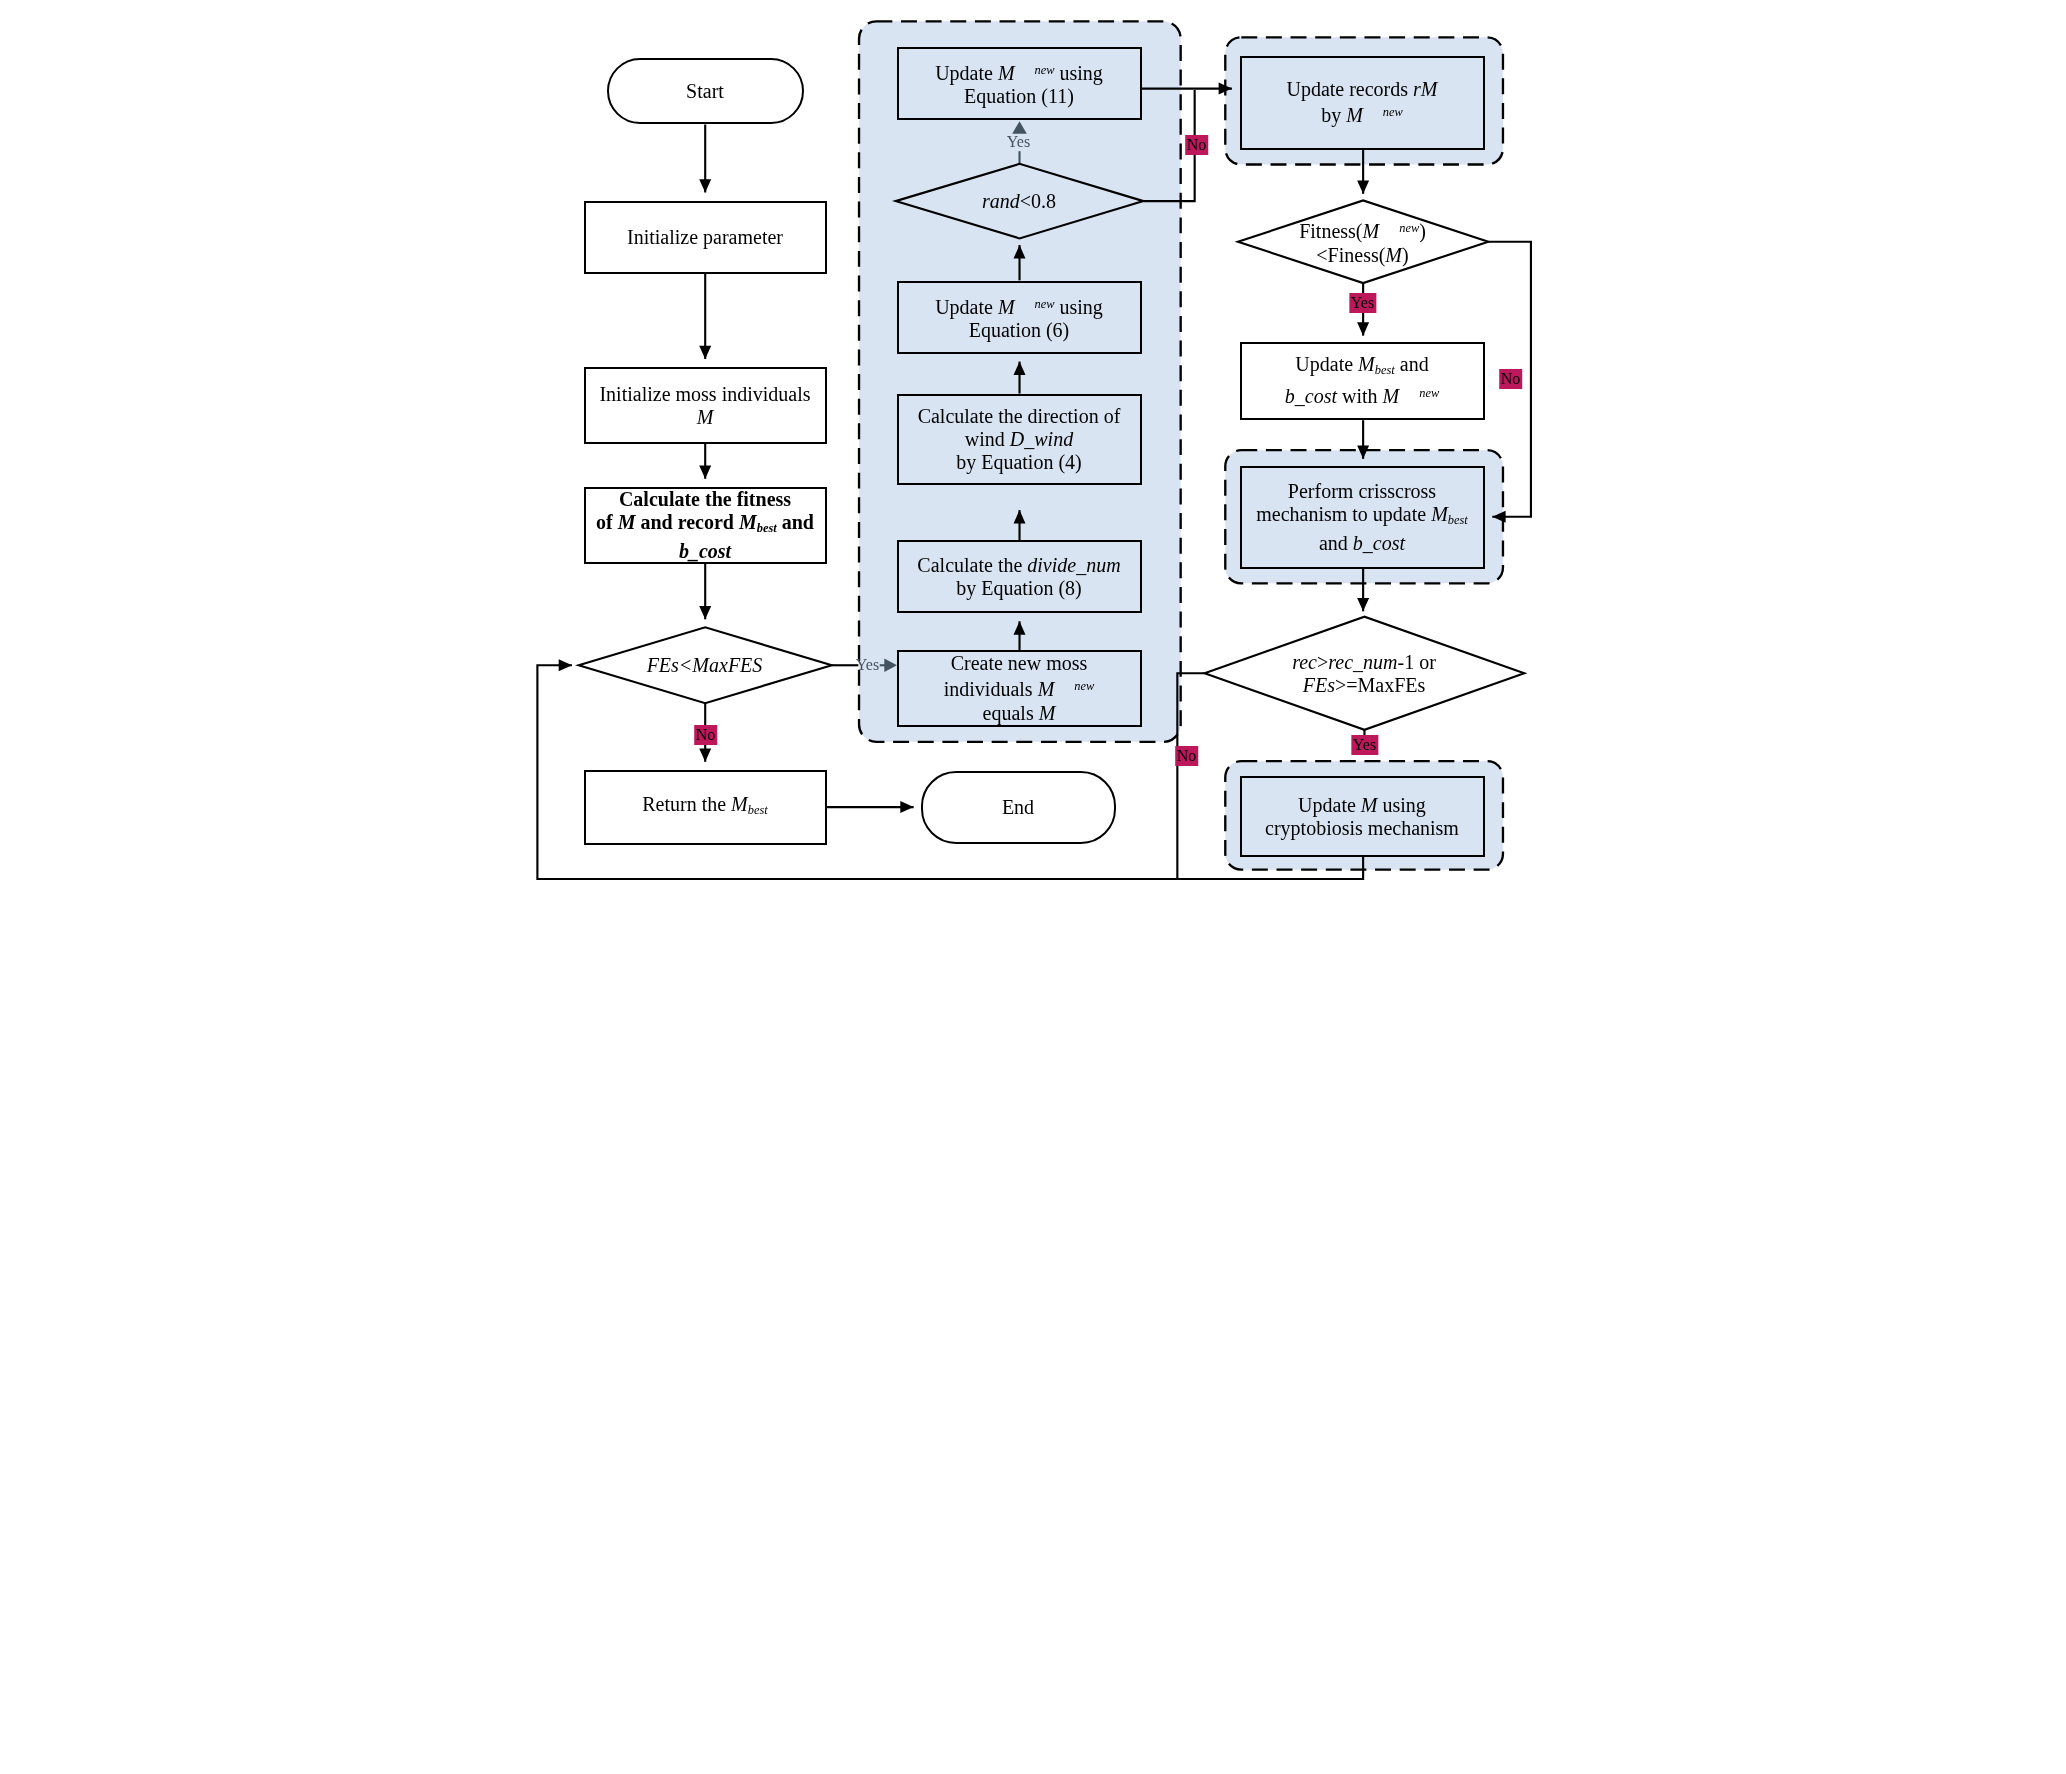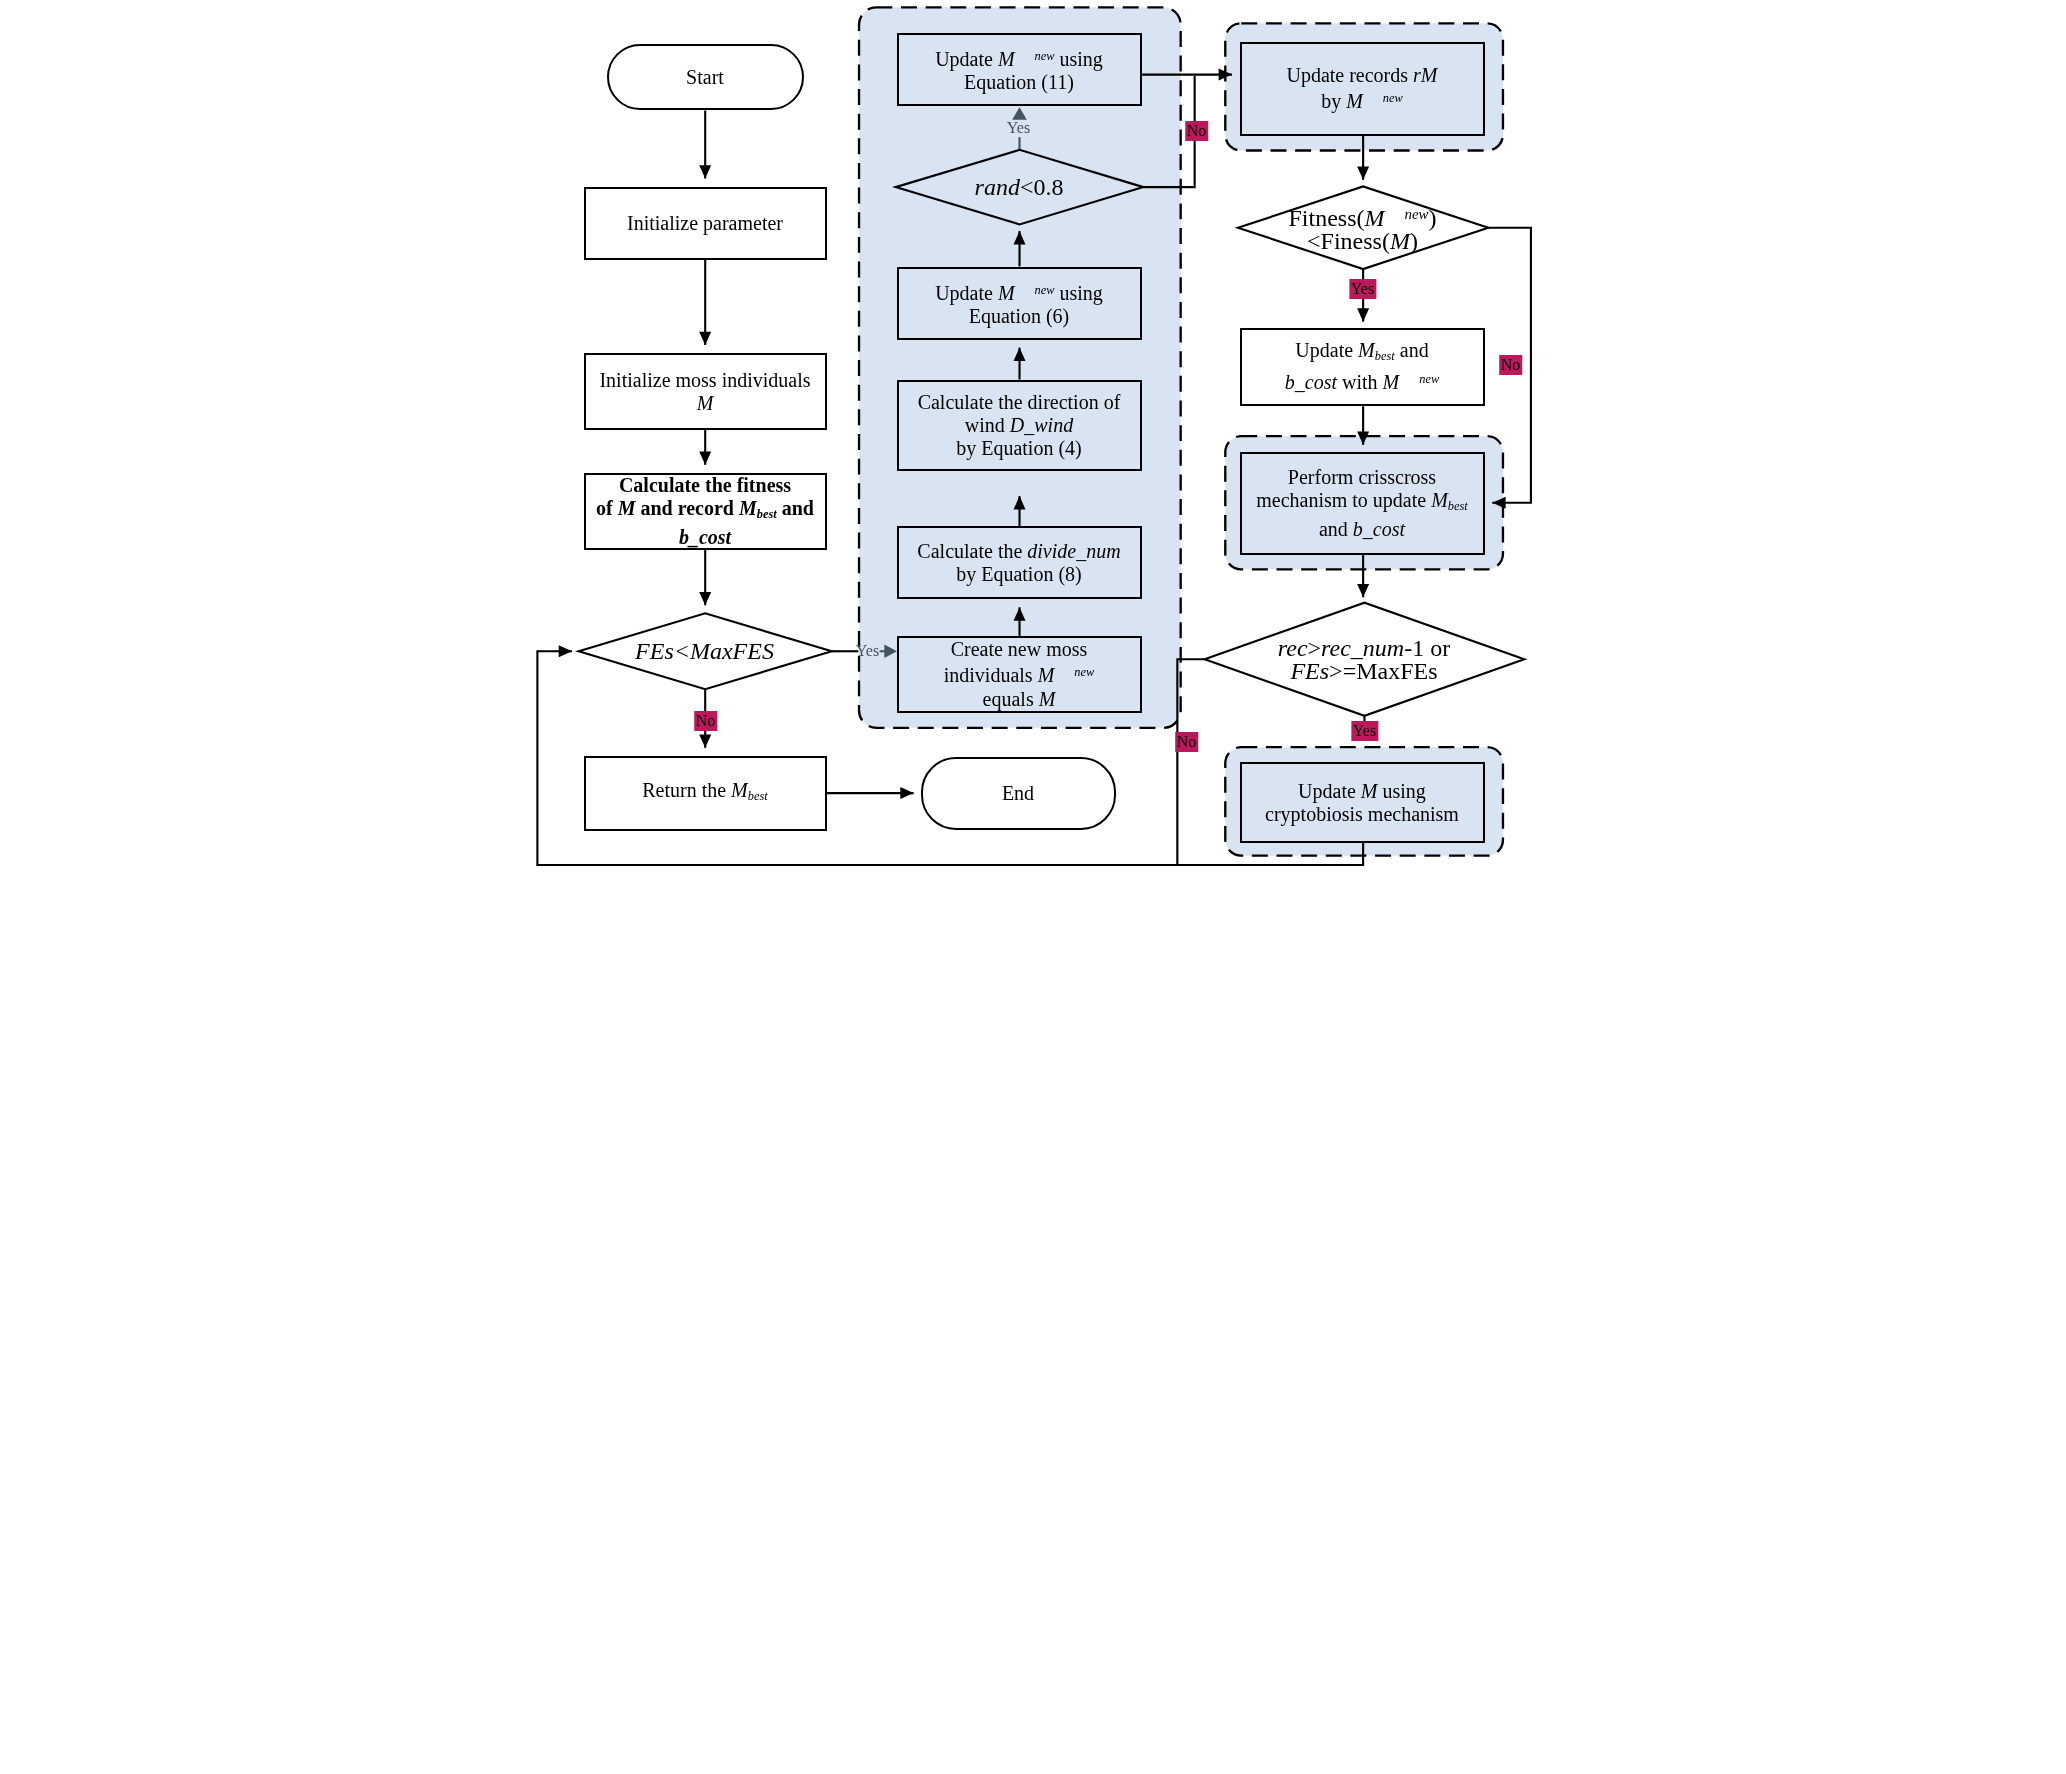--- a/index.html
+++ b/index.html
@@ -1,25 +1,25 @@
 <!DOCTYPE html>
 <html style="font-size:10.7px"><head>
 <meta charset="utf-8">
 <style>
   html,body{margin:0;padding:0;background:#ffffff;}
-  #stage{position:relative;width:1033px;height:887px;margin:0 auto;background:#ffffff;
+  #stage{position:relative;width:1033px;height:887px;margin:14px auto;background:#ffffff;
          font-family:"Liberation Serif","DejaVu Serif",serif;color:#000;}
   #wires{position:absolute;left:0;top:0;width:1033px;height:887px;}
   .node{position:absolute;box-sizing:border-box;border:2px solid #000;background:#fff;
         display:flex;flex-direction:column;justify-content:center;align-items:center;
         text-align:center;font-size:20px;line-height:23px;z-index:3;}
   .blue{background:#d9e4f3;}
   .stadium{border-radius:35px;}
   .dtext{position:absolute;display:flex;flex-direction:column;justify-content:center;align-items:center;
-         text-align:center;font-size:24px;line-height:23px;z-index:3;background:transparent;}
+         text-align:center;font-size:20px;line-height:23px;z-index:3;background:transparent;}
   .elabel{position:absolute;transform:translate(-50%,-50%);font-size:16px;line-height:20px;
           z-index:4;white-space:nowrap;}
   .wbg{background:#be185d;padding:0 2px;}
   .slate{color:#43545f;}
   .lbl sub{font-size:0.62em;vertical-align:-0.25em;font-style:italic;}
   .lbl sup{font-size:0.62em;vertical-align:0.5em;font-style:italic;padding-left:20px;}
 </style>
 </head>
 <body>
 

